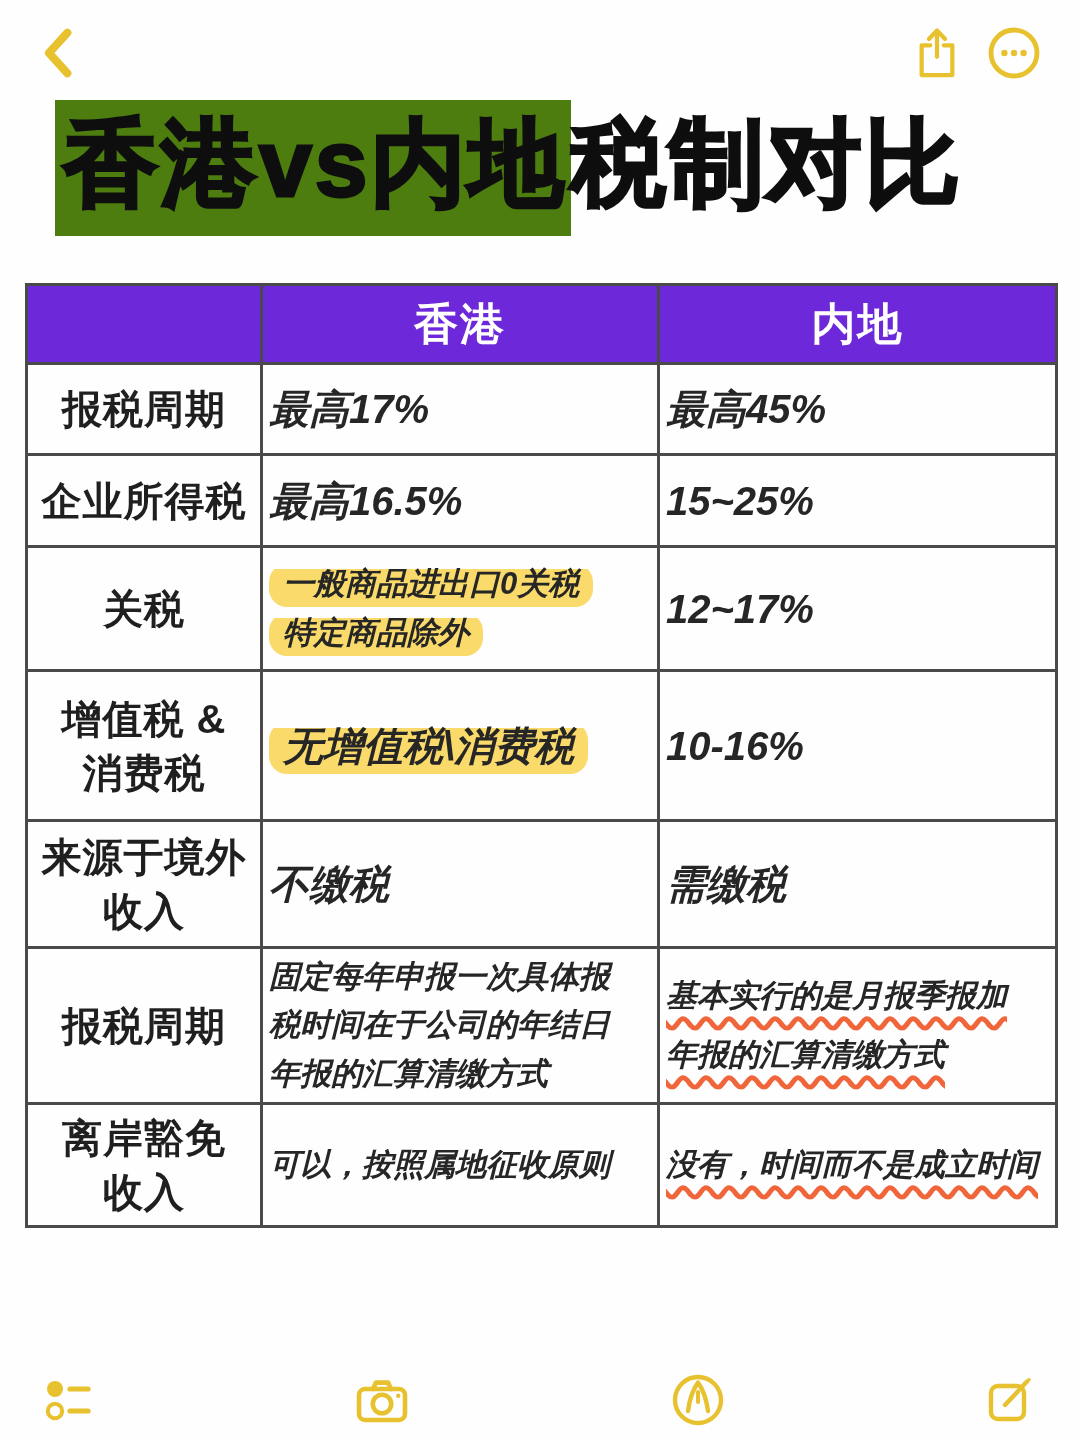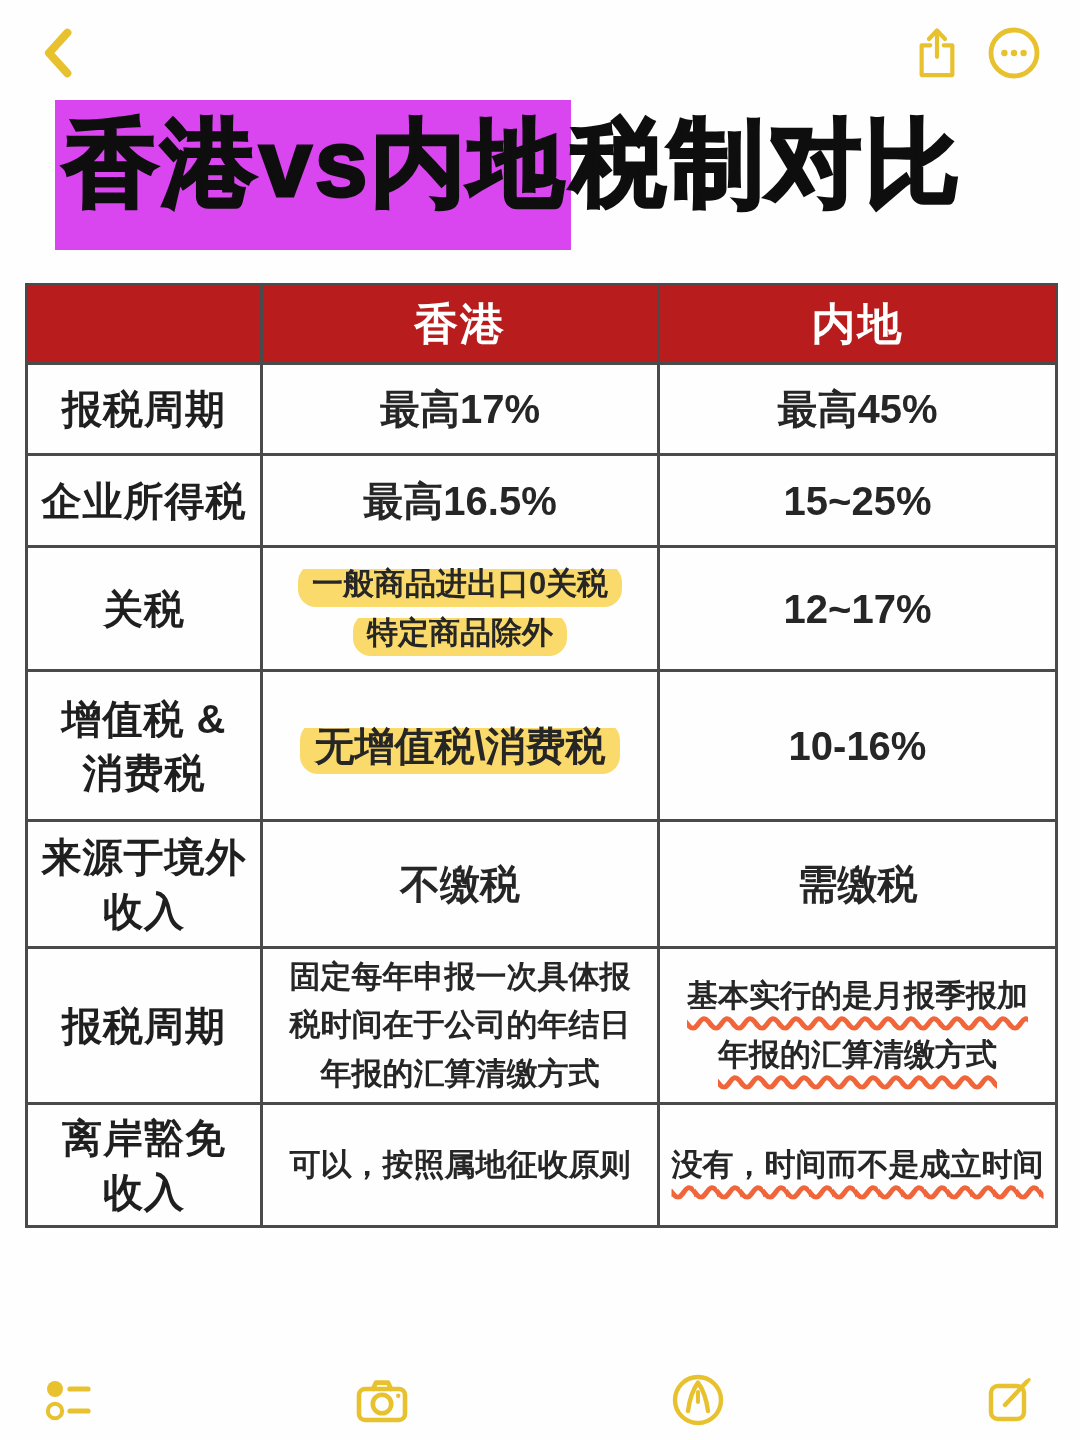--- a/index.html
+++ b/index.html
@@ -12,39 +12,39 @@
   .topbar{position:absolute;top:20px;left:0;right:0;height:66px;
     display:flex;align-items:center;justify-content:space-between;padding:0 38px;}
   .topbar .right{display:flex;align-items:center;gap:26px;}
   .icon-btn{display:inline-flex;align-items:center;justify-content:center;cursor:pointer;}
   .gold-stroke{stroke:#e8c12f;fill:none;stroke-linecap:round;stroke-linejoin:round;}
   
   .title{position:absolute;top:106px;left:55px;right:40px;
     font-size:95px;line-height:1.2;font-weight:900;color:#0e0e0e;
     letter-spacing:3px;white-space:nowrap;
     -webkit-text-stroke:3px #0e0e0e;}
-  .title-hl{background:#d946ef;padding:10px 4px 34px 8px;}
+  .title-hl{background:#4d7c0f;padding:10px 4px 20px 8px;}
   
   table.tax{position:absolute;top:283px;left:25px;width:1030px;
     border-collapse:collapse;table-layout:fixed;}
   table.tax col.c1{width:235px;} table.tax col.c2{width:397px;} table.tax col.c3{width:398px;}
   table.tax th,table.tax td{border:3px solid #4a4a4a;vertical-align:middle;padding:4px 6px;}
   thead tr{height:79px;}
-  thead th{background:#b91c1c;color:#ffffff;font-size:44px;font-weight:700;text-align:center;letter-spacing:2px;}
+  thead th{background:#6d28d9;color:#ffffff;font-size:44px;font-weight:700;text-align:center;letter-spacing:2px;}
   tbody tr:nth-child(1){height:91px;}
   tbody tr:nth-child(2){height:92px;}
   tbody tr:nth-child(3){height:124px;}
   tbody tr:nth-child(4){height:150px;}
   tbody tr:nth-child(5){height:127px;}
   tbody tr:nth-child(6){height:156px;}
   tbody tr:nth-child(7){height:123px;}
   tbody tr:nth-child(8){height:112px;}
   td.rowlabel{font-size:40px;font-weight:800;text-align:center;color:#1f1f1f;
     white-space:pre-line;line-height:1.35;letter-spacing:1px;}
-  td.val{text-align:center;font-size:40px;font-weight:700;color:#262626;}
+  td.val{font-size:40px;font-weight:700;color:#262626;font-style:italic;}
   td.val .line{line-height:1.45;}
   td.val.small{font-size:31px;}
   td.val.small .line{line-height:1.55;}
   .hl{background:linear-gradient(180deg,rgba(0,0,0,0) 12%,#f9da6a 12%);
     border-radius:18px;padding:2px 14px 6px;}
   .wavy{text-decoration:underline;text-decoration-style:wavy;
     text-decoration-color:#f0653a;text-decoration-thickness:5px;text-underline-offset:11px;}
   td.val .line:has(.wavy){line-height:1.9;}
   
   .toolbar{position:absolute;left:0;right:0;bottom:8px;height:64px;

